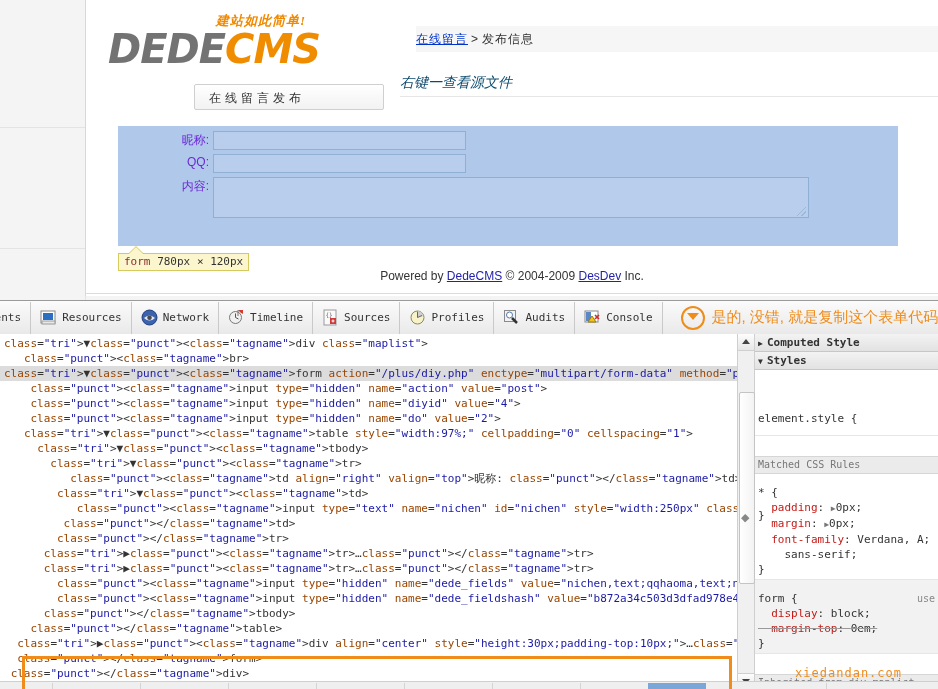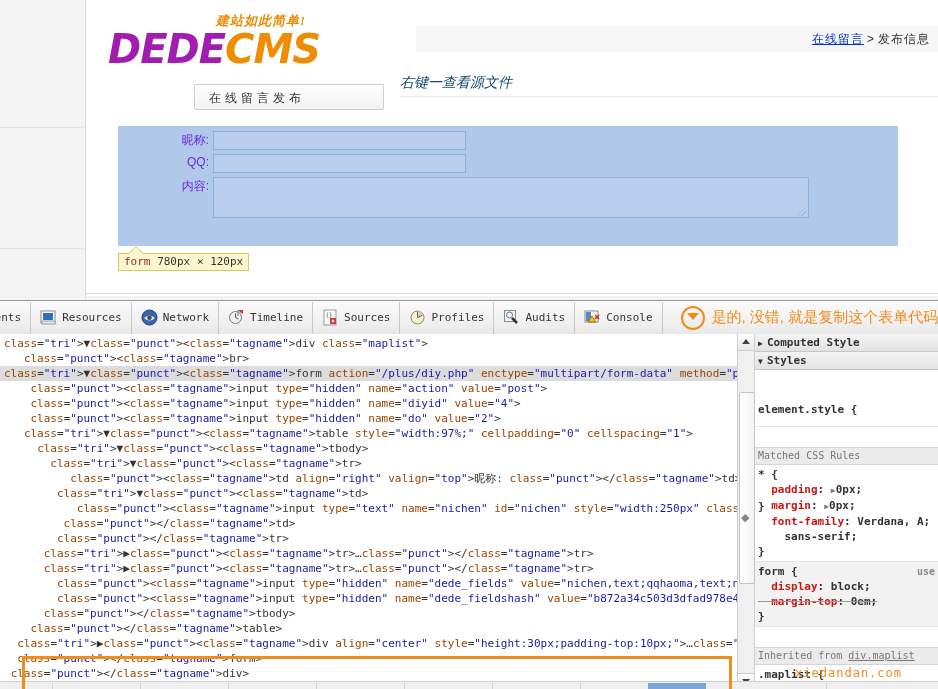--- a/index.html
+++ b/index.html
@@ -75,30 +75,30 @@
     position: absolute;
     left: 0px; top: 15px;
     font-family: "DejaVu Sans", sans-serif;
     font-weight: bold;
     font-style: italic;
     font-size: 40px;
     letter-spacing: -1px;
     line-height: 44px;
     white-space: nowrap;
   }
-  .logo-dede { color: #a21caf; }
+  .logo-dede { color: #737373; }
   .logo-cms  { color: #f08c00; }
 
   .breadcrumb-bar {
     position: absolute;
     left: 330px; top: 26px;
     width: 522px;
     height: 26px;
     background: #f6f6f6;
-    text-align: right;
+    text-align: left;
     line-height: 26px;
     padding-right: 8px;
     box-sizing: border-box;
     font-size: 12px;
     color: #333;
     letter-spacing: 1px;
   }
   .breadcrumb-bar a {
     color: #0033cc;
     text-decoration: underline;
@@ -419,24 +419,23 @@
     border-top: 1px solid #d6d6d6;
     border-bottom: 1px solid #d6d6d6;
     color: #777;
     padding-left: 3px;
     font-size: 10px;
     white-space: nowrap;
     margin-top: 20px;
   }
   .sp-subhdr a { color: #777; text-decoration: underline; }
   .sp-rule {
-    padding: 2px 3px 2px 3px;
+    padding: 11px 3px 2px 3px;
     border-bottom: 1px solid #e6e6e6;
     white-space: pre;
-    font-weight: bold;
   }
   .sp-rule.shaded { background: #f2f2f2; }
   .sel { color: #333; }
   .prop { color: #c41a16; }
   .val  { color: #333; }
   .struck { text-decoration: line-through; color: #999; }
   .ua-note { color: #888; float: right; font-size: 10px; }
   .expander { color: #777; font-size: 8px; }
 
   .bottom-strip {
@@ -502,20 +501,27 @@
 
   <div class="size-tooltip">
     <span class="tooltip-arrow-b"></span>
     <span class="tooltip-arrow"></span>
     <span class="tag">form</span>
     <span class="num">780px</span>
     <span class="num">×</span>
     <span class="num">120px</span>
   </div>
 
+  <div class="page-footer">
+    <span>Powered by</span>
+    <a href="#">DedeCMS</a>
+    <span>© 2004-2009</span>
+    <a href="#">DesDev</a>
+    <span>Inc.</span>
+  </div>
   <div class="footer-line"></div>
 </div>
 
 <div id="devtools">
 
   <div class="dt-toolbar">
     <div class="dt-tab first">
       <span>ments</span>
     </div>
     <div class="dt-tab">

